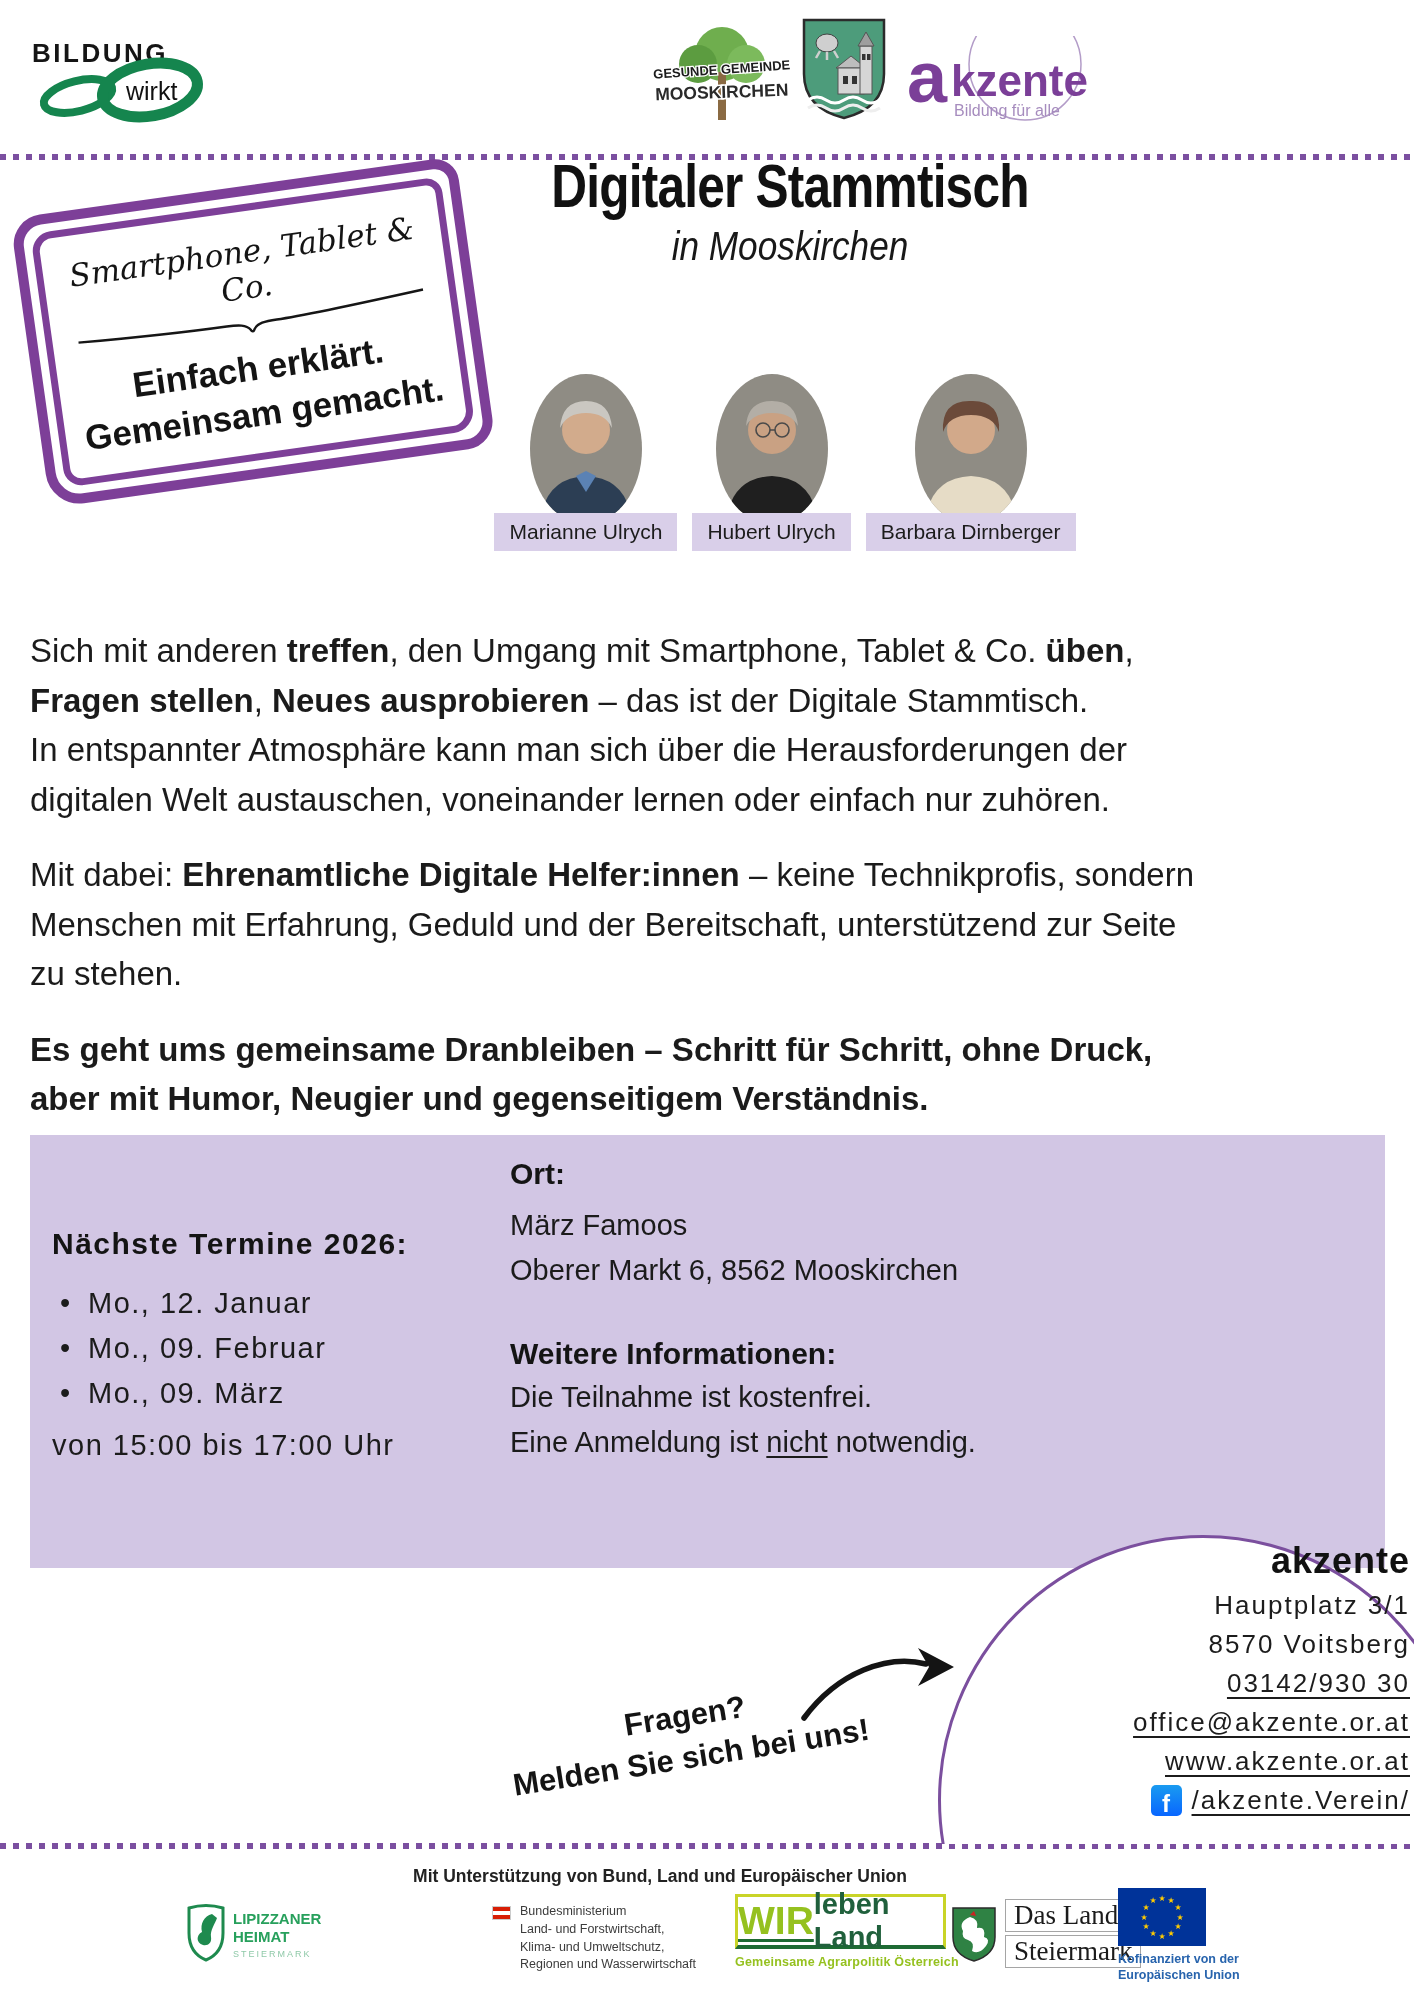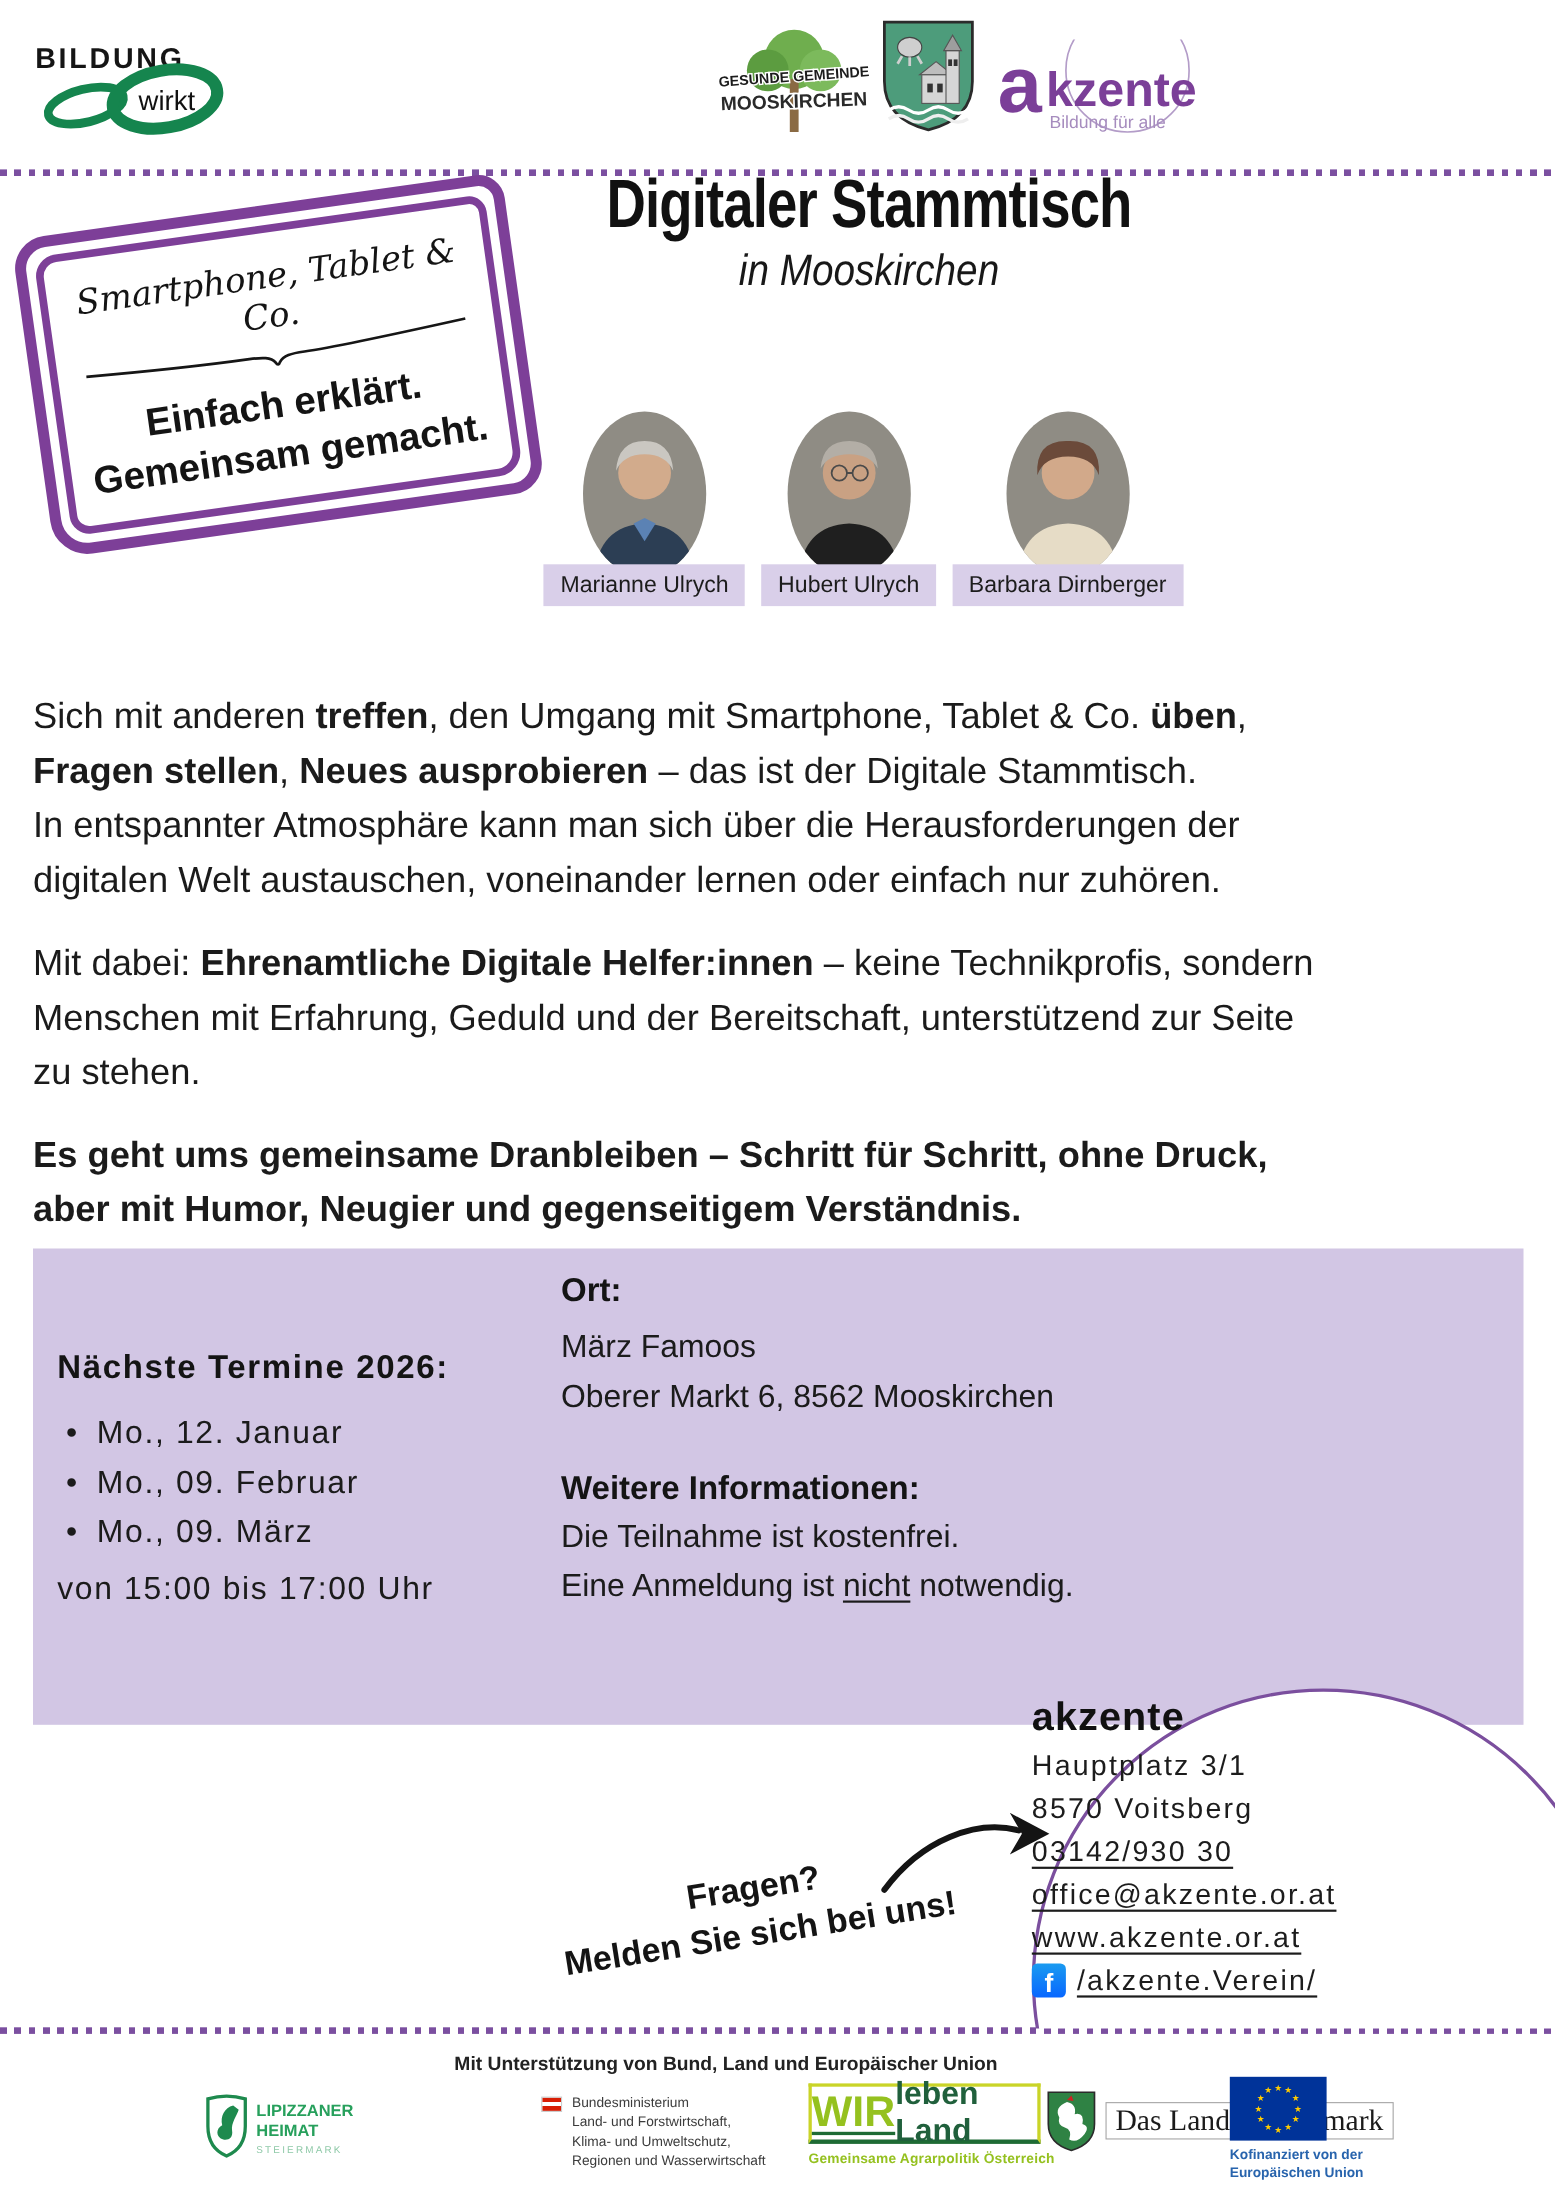--- a/index.html
+++ b/index.html
@@ -52,21 +52,21 @@
   .ortcol .box-h{display:inline-block;margin-bottom:12px;}
   .plain{font-size:29px;line-height:1.55;}
   .weitere-h{margin-top:44px;}
   .u2{text-decoration:underline;text-underline-offset:4px;}
 
   
   .contact-wrap{position:absolute;left:0;top:1480px;width:1414px;height:364px;overflow:hidden;z-index:2;}
   .contact-circle{position:absolute;left:938px;top:55px;width:530px;height:530px;border-radius:50%;
                   background:#fff;border:3px solid #7b4f9e;box-sizing:border-box;}
   .contact-content{position:absolute;left:938px;top:60px;width:472px;text-align:center;
-                   display:flex;flex-direction:column;gap:8px;align-items:flex-start;}
+                   display:flex;flex-direction:column;gap:8px;align-items:flex-end;}
   .contact-name{font-size:36px;font-weight:700;letter-spacing:1px;color:#111;}
   .cline{font-size:26px;letter-spacing:2px;color:#1c1c1c;}
   a.cline{color:#1c1c1c;text-decoration:underline;text-underline-offset:5px;}
   .fbrow{display:inline-flex;align-items:center;gap:10px;}
   .fbicon{width:31px;height:31px;border-radius:5px;background:linear-gradient(#1a9bf0,#0866ff);
           color:#fff;font-weight:700;font-size:24px;display:flex;align-items:flex-end;justify-content:center;line-height:1;}
 
   
   .cta{position:absolute;left:448px;top:1698px;width:480px;text-align:center;transform:rotate(-9deg);z-index:3;}
   .cta .l1{font-size:31px;font-weight:700;color:#141414;}
@@ -80,21 +80,21 @@
   .bmi{display:flex;gap:9px;}
   .bmi .flag{width:17px;height:12px;margin-top:3px;
      background:linear-gradient(#d81e05 0 33%,#fff 33% 66%,#d81e05 66%);border:.5px solid #ccc;}
   .bmi .txt{font-size:12.5px;line-height:1.42;color:#3c3c3c;}
   .wirbox{width:205px;height:48px;border:3px solid #c9d428;border-bottom:4px solid #1e6b34;
           display:flex;align-items:center;justify-content:center;background:#fff;}
   .wirbox .w1{color:#95c11f;font-size:39px;font-weight:700;text-decoration:underline;text-decoration-color:#1e6b34;text-underline-offset:5px;}
   .wirbox .w2{color:#20603c;font-size:29px;font-weight:700;}
   .wirsub{font-size:12.5px;font-weight:700;color:#95c11f;text-align:center;margin-top:6px;letter-spacing:.2px;}
   .stmk{display:flex;gap:7px;align-items:center;}
-  .stmk .boxes{display:flex;flex-direction:row;gap:3px;}
+  .stmk .boxes{display:flex;flex-direction:column;gap:3px;}
   .stmk .tbox{font-family:"Liberation Serif",serif;font-size:27px;color:#1b1b1b;
               border:1.5px solid #a5a5a5;background:#fff;padding:0 8px;line-height:1.15;}
   .euflag{width:88px;height:58px;background:#003399;}
   .eusub{font-size:12.5px;font-weight:700;color:#2864ad;line-height:1.3;margin-top:5px;}
 </style>
 </head>
 <body>
 
 <div class="page">
 

